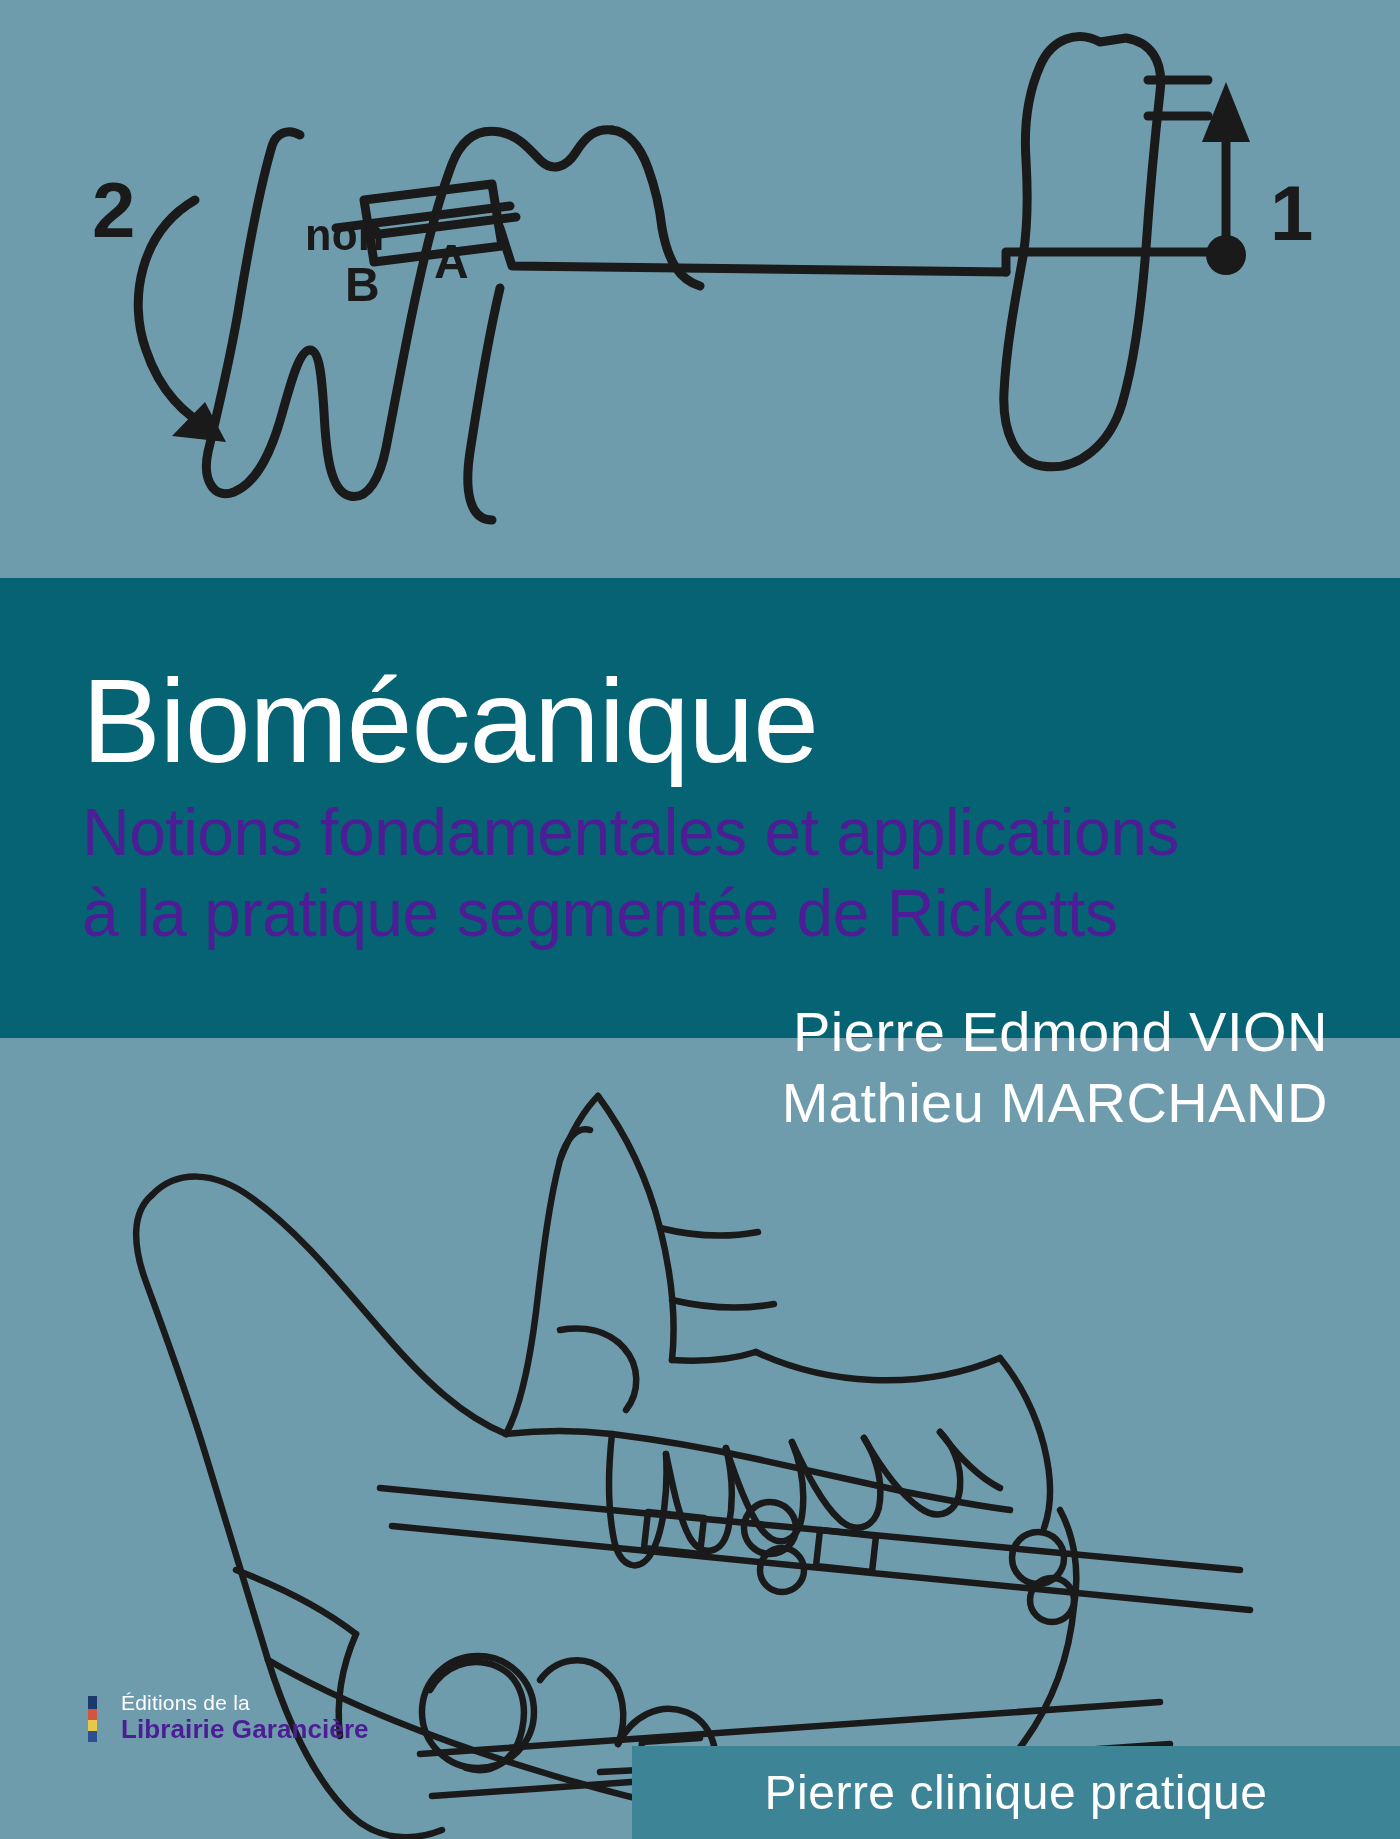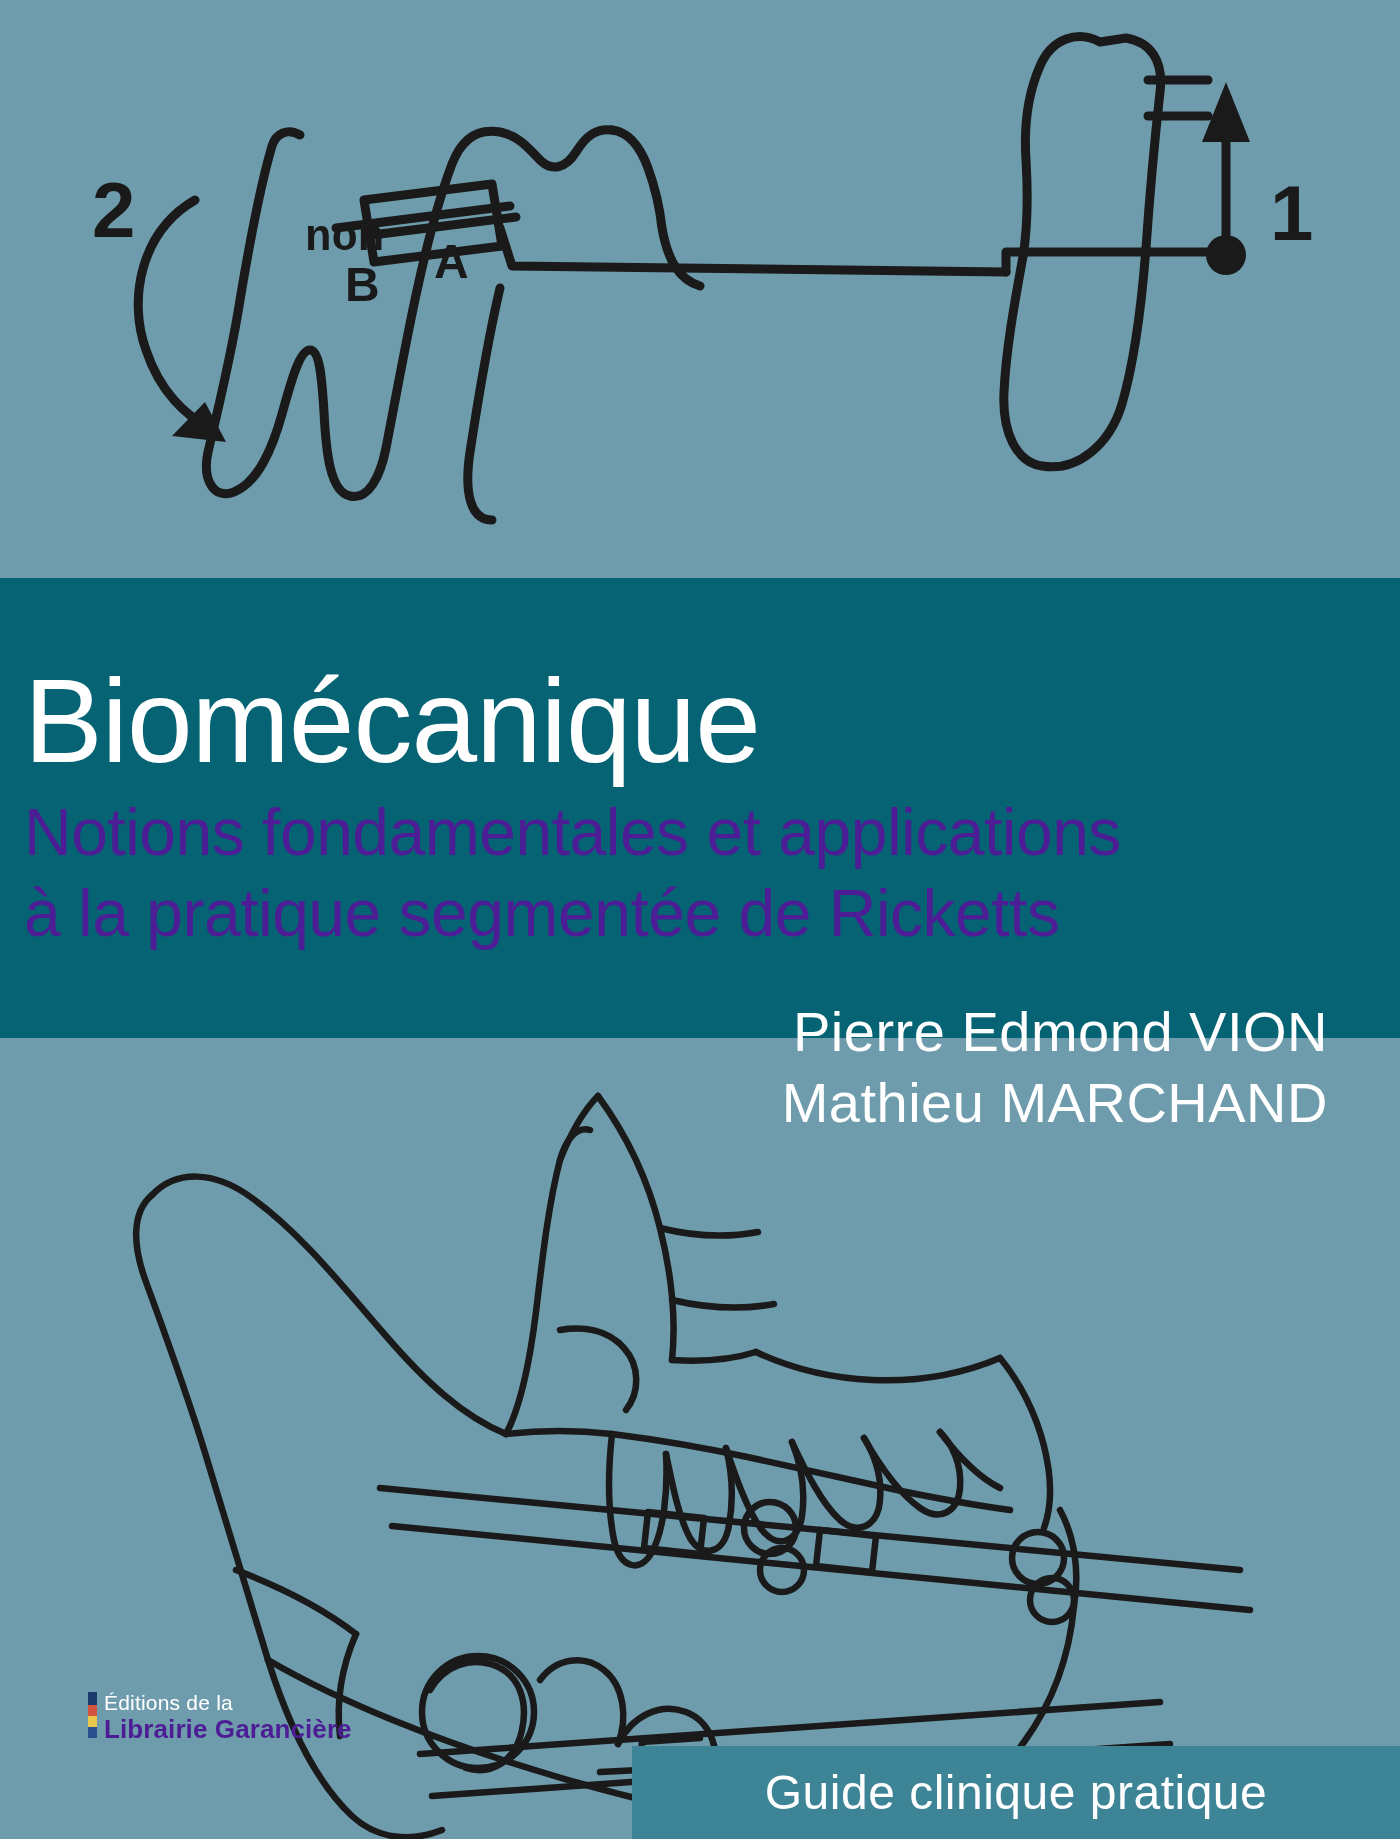--- a/index.html
+++ b/index.html
@@ -49,21 +49,21 @@
     left: 0; top: 1030px;
     width: 1400px; height: 810px;
   }
 
   
   .title-wrap {
     position: absolute;
     left: 0; top: 578px;
     width: 1400px; height: 460px;
     box-sizing: border-box;
-    padding: 0 24px;
+    padding: 0 82px;
     display: flex;
     flex-direction: column;
     justify-content: center;
   }
   .main-title {
     color: #ffffff;
     font-size: 118px;
     line-height: 1.0;
     font-weight: 400;
     letter-spacing: -1px;
@@ -95,22 +95,22 @@
     letter-spacing: 0.5px;
     white-space: nowrap;
   }
 
   
   .publisher {
     position: absolute;
     left: 88px;
     top: 1692px;
     display: flex;
-    align-items: flex-start;
-    gap: 7px;
+    align-items: flex-end;
+    gap: 24px;
   }
   .pub-mark {
     width: 9px;
     height: 46px;
     display: flex;
     flex-direction: column;
   }
   .pub-mark i { display: block; width: 100%; }
   .pub-mark i:nth-child(1) { height: 28%; background: #1b3a6b; }
   .pub-mark i:nth-child(2) { height: 24%; background: #d4553f; }
@@ -339,16 +339,16 @@
         <i></i>
         <i></i>
     </span>
     <span class="pub-text">
       <div class="pub-line1">Éditions de la</div>
       <div class="pub-line2">Librairie Garancière</div>
     </span>
   </div>
 
   <div class="footer-strip">
-    <span class="footer-text">Guide clinique pratique</span>
+    <span class="footer-text">Pierre clinique pratique</span>
   </div>
 
 </div>
 
 </body></html>

